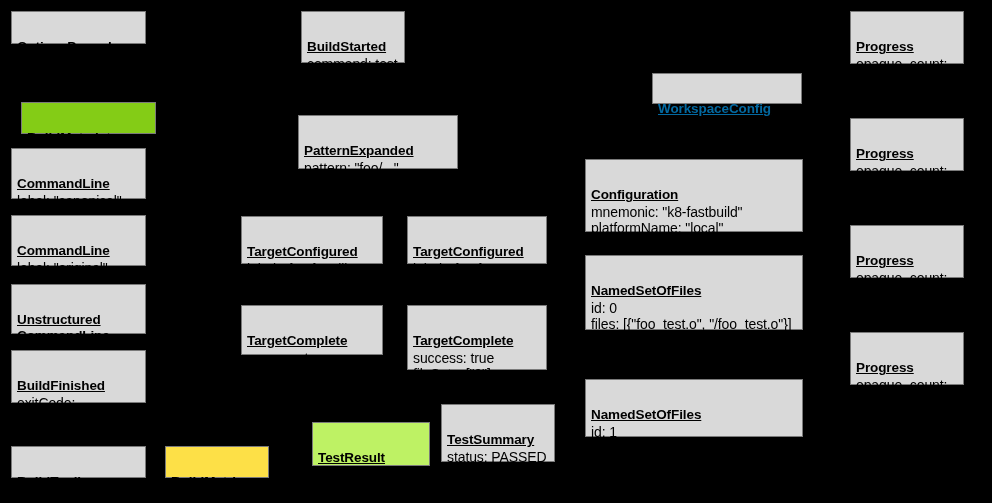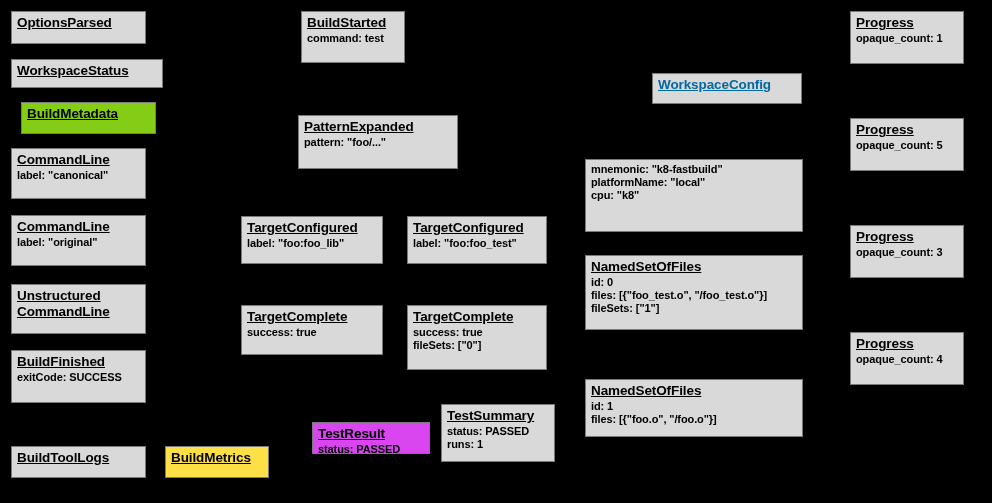--- a/index.html
+++ b/index.html
@@ -26,38 +26,36 @@
     line-height: 1.18;
   }
   .node .title {
     display: block;
     font-size: 13.5px;
     font-weight: bold;
     text-decoration: underline;
     white-space: pre-line;
     letter-spacing: -0.1px;
     margin-bottom: 1px;
+    margin-top: 24px;
   }
   .node .fields {
     display: block;
-    font-size: 11px;
-    font-weight: bold;
+    font-size: 14px;
+    font-weight: normal;
     white-space: pre-line;
     letter-spacing: -0.1px;
   }
 </style>
 </head>
 <body>
 
 <div id="canvas" style="width: 992px; height: 503px; background: rgb(0, 0, 0);">
     <div class="node title-only" style="left: 11px; top: 11px; width: 135px; height: 33px; background: rgb(217, 217, 217); border-color: rgb(122, 122, 122); color: rgb(0, 0, 0);">
       <span class="title">OptionsParsed</span>
-    </div>
-    <div class="node title-only" style="left: 11px; top: 59px; width: 152px; height: 29px; background: rgb(217, 217, 217); border-color: rgb(122, 122, 122); color: rgb(0, 0, 0);">
-      <span class="title">WorkspaceStatus</span>
     </div>
     <div class="node title-only" style="left: 21px; top: 102px; width: 135px; height: 32px; background: #84cc16; border-color: rgb(122, 122, 122); color: rgb(0, 0, 0);">
       <span class="title">BuildMetadata</span>
     </div>
     <div class="node" style="left: 11px; top: 148px; width: 135px; height: 51px; background: rgb(217, 217, 217); border-color: rgb(122, 122, 122); color: rgb(0, 0, 0);">
       <span class="title">CommandLine</span>
       <span class="fields">label: "canonical"</span>
     </div>
     <div class="node" style="left: 11px; top: 215px; width: 135px; height: 51px; background: rgb(217, 217, 217); border-color: rgb(122, 122, 122); color: rgb(0, 0, 0);">
       <span class="title">CommandLine</span>
@@ -95,33 +93,34 @@
     </div>
     <div class="node" style="left: 241px; top: 305px; width: 142px; height: 50px; background: rgb(217, 217, 217); border-color: rgb(122, 122, 122); color: rgb(0, 0, 0);">
       <span class="title">TargetComplete</span>
       <span class="fields">success: true</span>
     </div>
     <div class="node" style="left: 407px; top: 305px; width: 140px; height: 65px; background: rgb(217, 217, 217); border-color: rgb(122, 122, 122); color: rgb(0, 0, 0);">
       <span class="title">TargetComplete</span>
       <span class="fields">success: true
 fileSets: ["0"]</span>
     </div>
-    <div class="node" style="left: 312px; top: 422px; width: 118px; height: 32px; background: #d946ef; border-color: rgb(122, 122, 122); color: rgb(0, 0, 0);">
+    <div class="node" style="left: 312px; top: 422px; width: 118px; height: 44px; background: #bef264; border-color: rgb(122, 122, 122); color: rgb(0, 0, 0);">
       <span class="title">TestResult</span>
       <span class="fields">status: PASSED</span>
     </div>
     <div class="node" style="left: 441px; top: 404px; width: 114px; height: 58px; background: rgb(217, 217, 217); border-color: rgb(122, 122, 122); color: rgb(0, 0, 0);">
       <span class="title">TestSummary</span>
       <span class="fields">status: PASSED
 runs: 1</span>
     </div>
     <div class="node title-only" style="left: 652px; top: 73px; width: 150px; height: 31px; background: rgb(217, 217, 217); border-color: rgb(122, 122, 122); color: #0369a1;">
       <span class="title">WorkspaceConfig</span>
     </div>
     <div class="node" style="left: 585px; top: 159px; width: 218px; height: 73px; background: rgb(217, 217, 217); border-color: rgb(122, 122, 122); color: rgb(0, 0, 0);">
+      <span class="title">Configuration</span>
       <span class="fields">mnemonic: "k8-fastbuild"
 platformName: "local"
 cpu: "k8"</span>
     </div>
     <div class="node" style="left: 585px; top: 255px; width: 218px; height: 75px; background: rgb(217, 217, 217); border-color: rgb(122, 122, 122); color: rgb(0, 0, 0);">
       <span class="title">NamedSetOfFiles</span>
       <span class="fields">id: 0
 files: [{"foo_test.o", "/foo_test.o"}]
 fileSets: ["1"]</span>
     </div>

